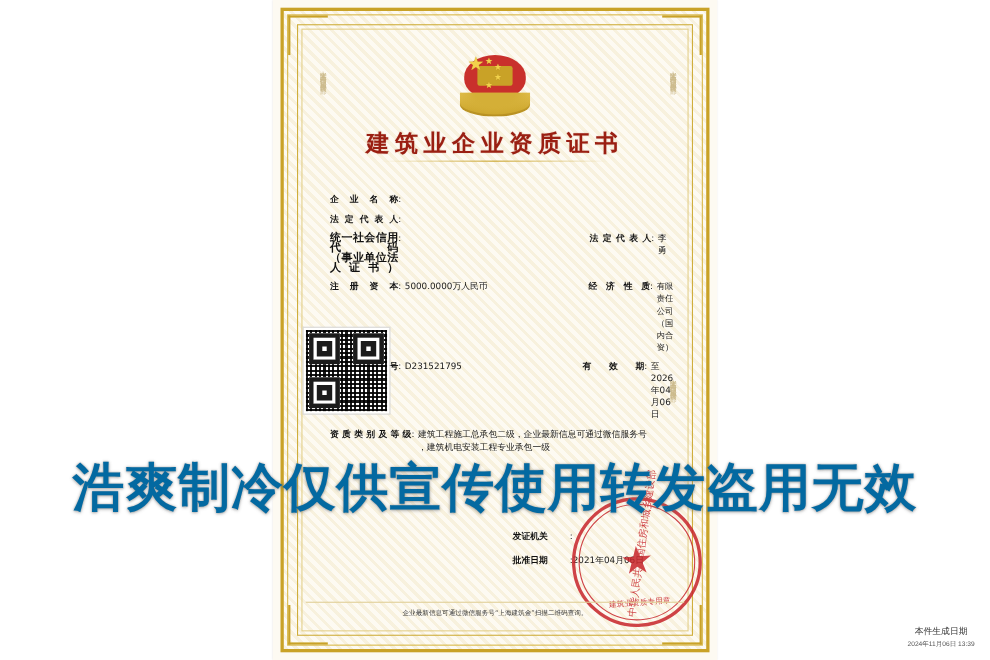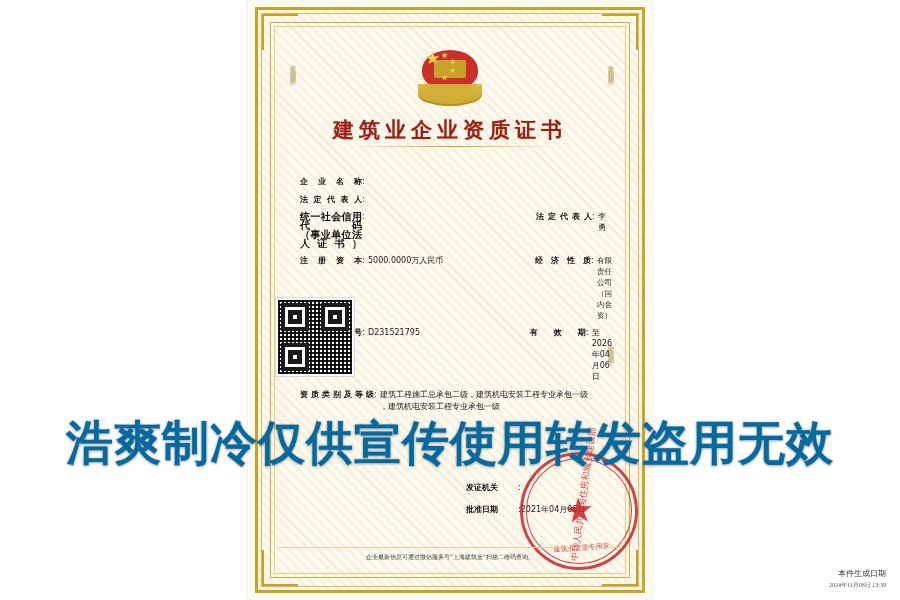--- a/index.html
+++ b/index.html
@@ -297,22 +297,22 @@
     border-top: 1px solid #e0cf97;
     padding-top: 5px;
     margin: 0 30px;
   }
 
   
   .gen-block {
     position: absolute;
     right: 14px;
     bottom: 10px;
-    text-align: right;
-    font-family: Liberation Serif, serif;
+    text-align: center;
+    font-family: Liberation Sans, sans-serif;
     color: #333;
   }
   .gen-label { font-size: 8px; }
   .gen-time  { font-size: 6px; color: #555; margin-top: 2px; }
 
   
   .watermark {
     position: absolute;
     left: 0; right: 0;
     top: 412px;
@@ -415,21 +415,21 @@
         <div class="f-label">有效期</div>
         <div class="f-colon">:</div>
         <div class="f-value">至2026年04月06日</div>
       </div>
     </div>
 
     <div class="f-row wide">
       <div class="f-label">资质类别及等级</div>
       <div class="f-colon">:</div>
       <div class="f-value qual-lines">
-        <div>建筑工程施工总承包二级，建筑机电安装工程专业承包一级</div>
+        <div>建筑工程施工总承包二级，企业最新信息可通过微信服务号</div>
         <div>，建筑机电安装工程专业承包一级</div>
       </div>
     </div>
 
   </div>
 
   <div class="qr">
     <div class="qr-corner-bl"></div>
   </div>
 

